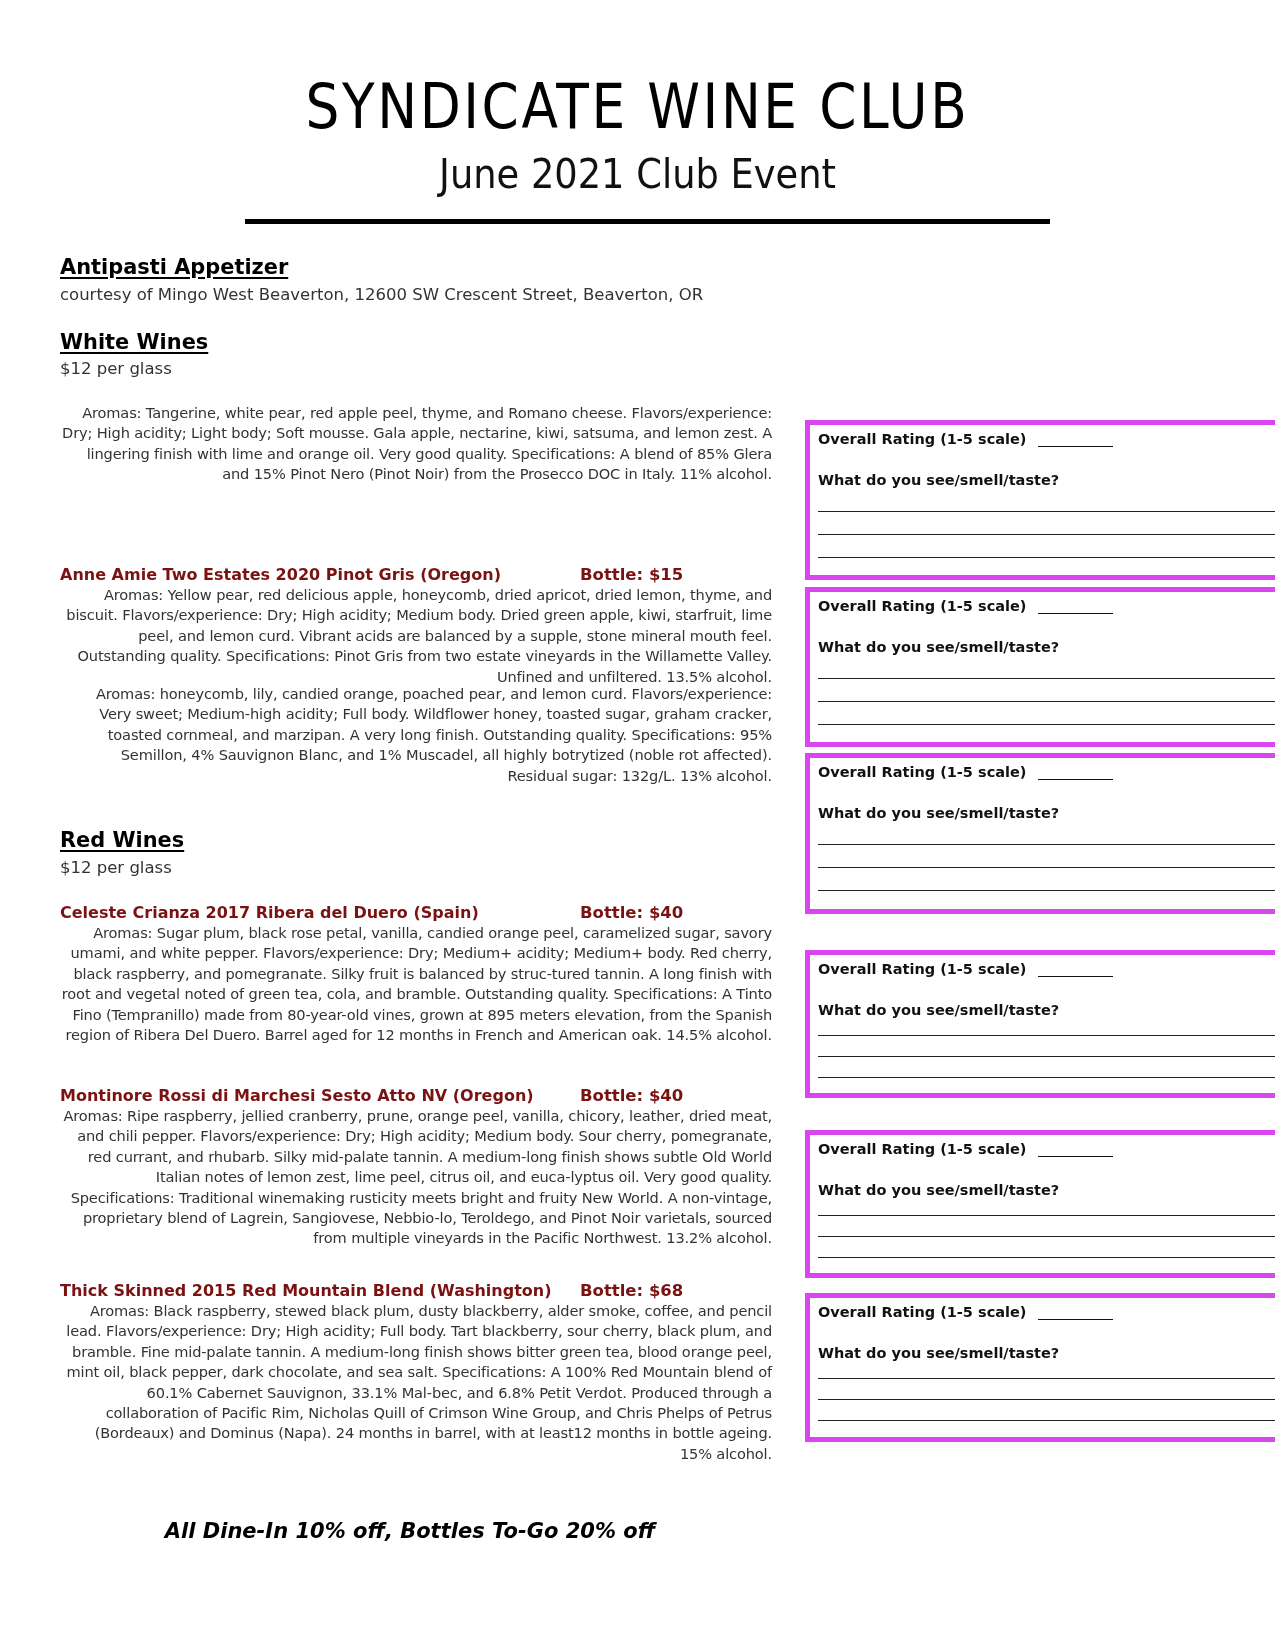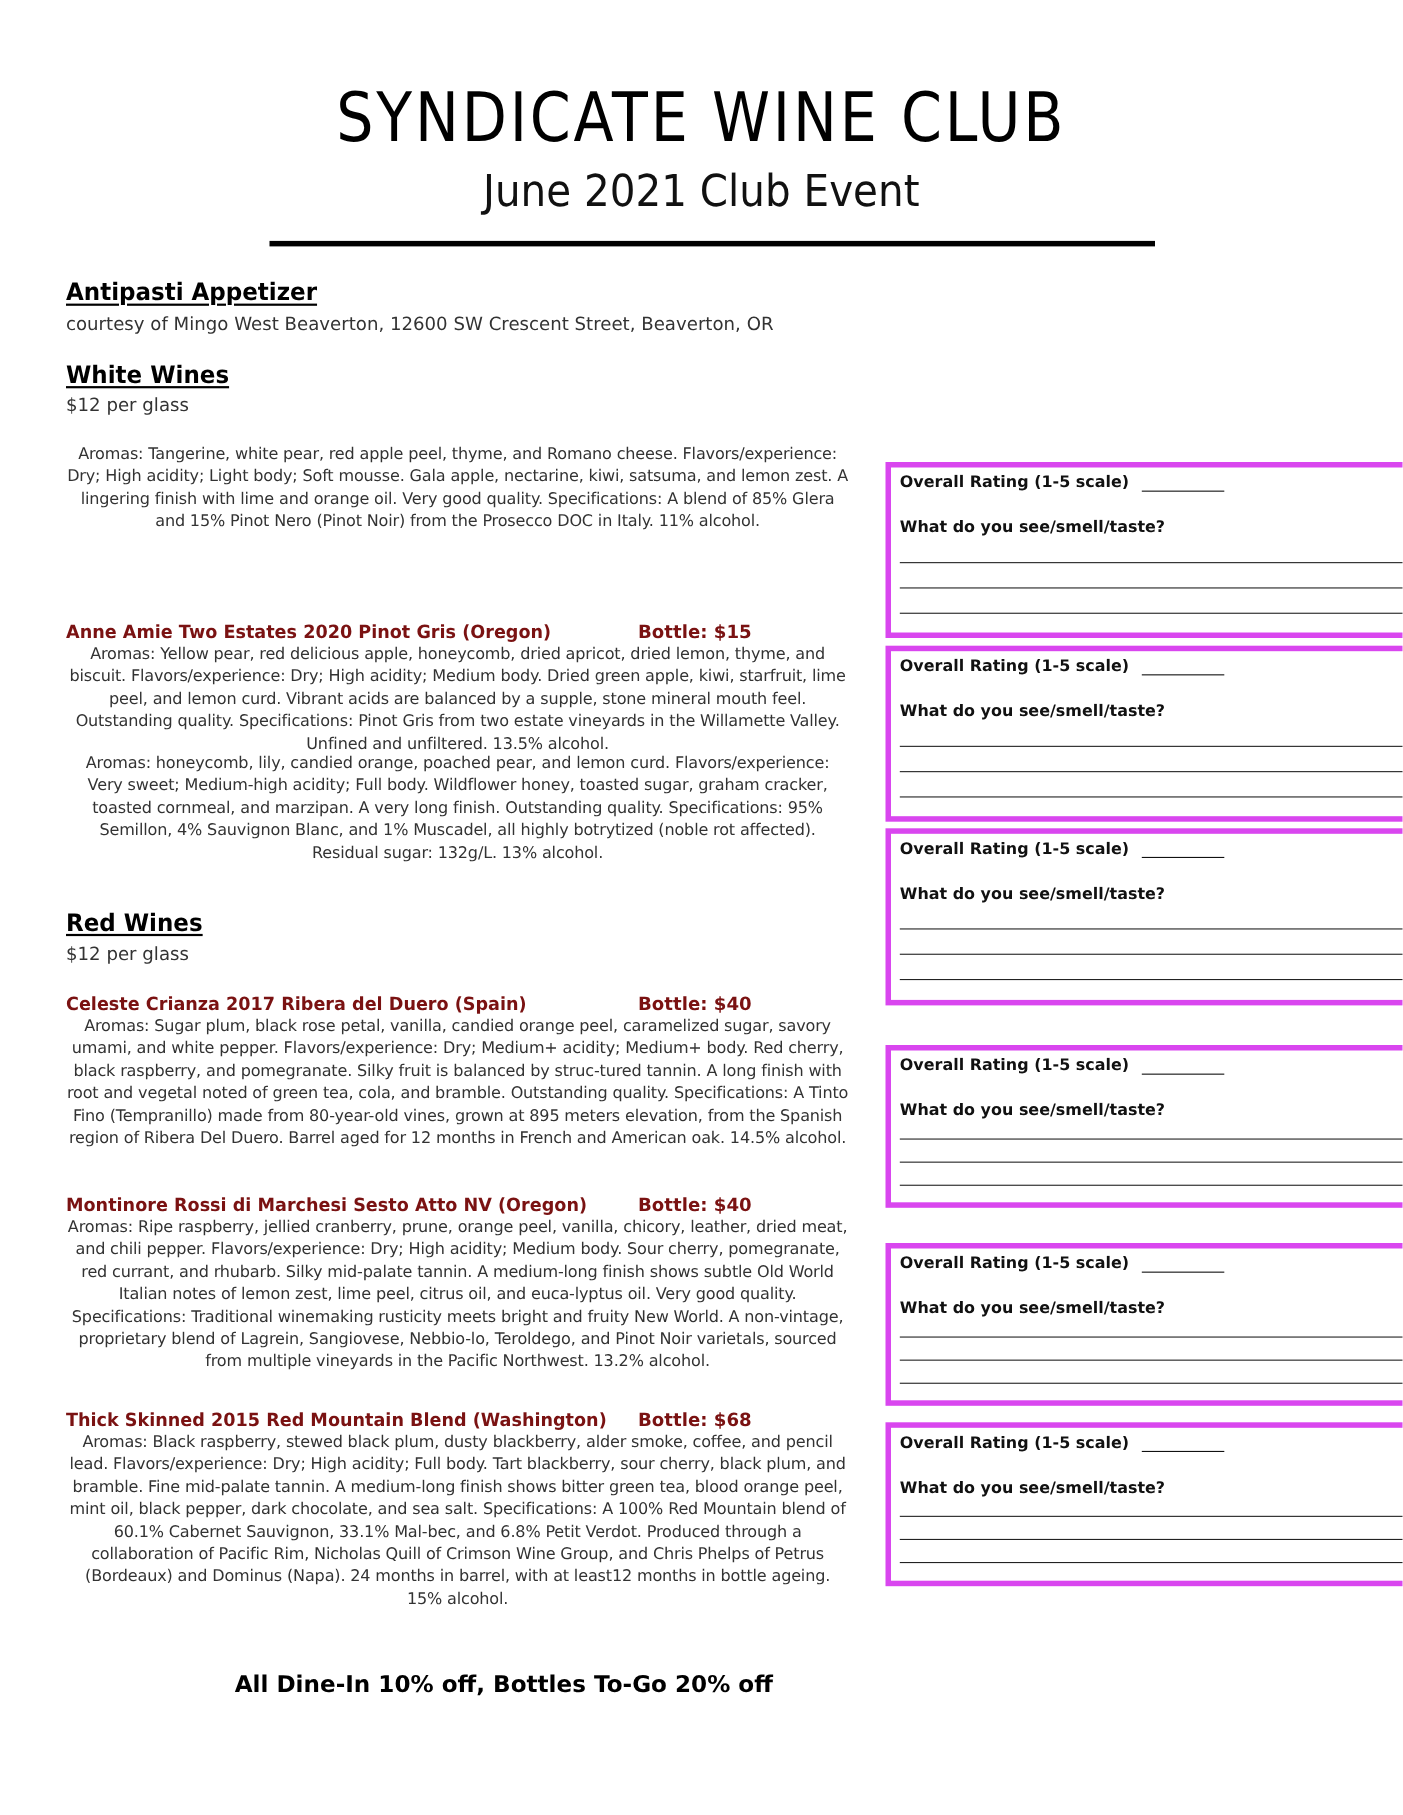--- a/index.html
+++ b/index.html
@@ -6,27 +6,27 @@
   body { width: 1275px; height: 1650px; position: relative; overflow: hidden; font-family: "DejaVu Sans", sans-serif; color: #222; }
   .title { position: absolute; left: 0; width: 1275px; top: 72px; text-align: center; font-family: "DejaVu Sans", sans-serif; font-weight: normal; font-size: 62px; letter-spacing: 3px; line-height: 70px; color: #000; transform: scaleX(0.86); transform-origin: center; }
   .subtitle { position: absolute; left: 0; width: 1275px; top: 150px; text-align: center; font-size: 40px; line-height: 48px; color: #111; transform: scaleX(0.92); transform-origin: center; }
   .rule { position: absolute; left: 245px; top: 219px; width: 805px; height: 5px; background: #000; }
   .sec-head { position: absolute; left: 60px; font-weight: bold; font-size: 22px; text-decoration: underline; text-decoration-thickness: 2px; text-underline-offset: 3px; color: #000; line-height: 26px; transform: scaleX(0.95); transform-origin: left; }
   .sec-sub { position: absolute; left: 60px; font-size: 16.5px; line-height: 22px; color: #333; }
   .wine { position: absolute; left: 60px; width: 720px; }
   .wine-head { position: relative; height: 21px; font-weight: bold; font-size: 16.5px; color: #7a1212; line-height: 21px; }
   .wine-name { position: absolute; left: 0; top: 0; white-space: nowrap; transform: scaleX(0.97); transform-origin: left; }
   .wine-price { position: absolute; left: 520px; top: 0; white-space: nowrap; }
-  .wine-desc { font-size: 14.6px; line-height: 20.4px; color: #333; text-align: center; width: 712px; letter-spacing: -0.15px; }
+  .wine-desc { font-size: 14.6px; line-height: 20.4px; color: #333; text-align: right; width: 712px; letter-spacing: -0.15px; }
   .rate-box { position: absolute; left: 805px; width: 496px; border: 5px solid #d946ef; background: #fff; box-sizing: border-box; margin-top: 25px; }
   .rate-row { position: absolute; left: 8px; top: 6px; font-weight: bold; font-size: 14.5px; color: #111; white-space: nowrap; display: flex; align-items: flex-end; }
   .rate-blank { display: inline-block; width: 75px; border-bottom: 1.5px solid #111; margin-left: 12px; height: 14px; }
   .rate-q { position: absolute; left: 8px; top: 47px; font-weight: bold; font-size: 14.5px; color: #111; white-space: nowrap; }
   .note-line { position: absolute; left: 8px; right: 12px; height: 0; border-top: 1.5px solid #222; }
-  .footer { position: absolute; left: 0; width: 820px; top: 1519px; text-align: center; font-weight: bold; font-size: 21px; color: #000; padding-left: 48px; }
+  .footer { position: absolute; left: 0; width: 820px; top: 1519px; text-align: center; font-weight: bold; font-style: italic; font-size: 21px; color: #000; }
 </style>
 </head>
 <body>
 
 <div class="title">SYNDICATE WINE CLUB</div>
 <div class="subtitle">June 2021 Club Event</div>
 <div class="rule"></div>
 
 <div class="sec-head" style="top:254px;">Antipasti Appetizer</div>
 <div class="sec-sub" style="top:284px;">courtesy of Mingo West Beaverton, 12600 SW Crescent Street, Beaverton, OR</div>

